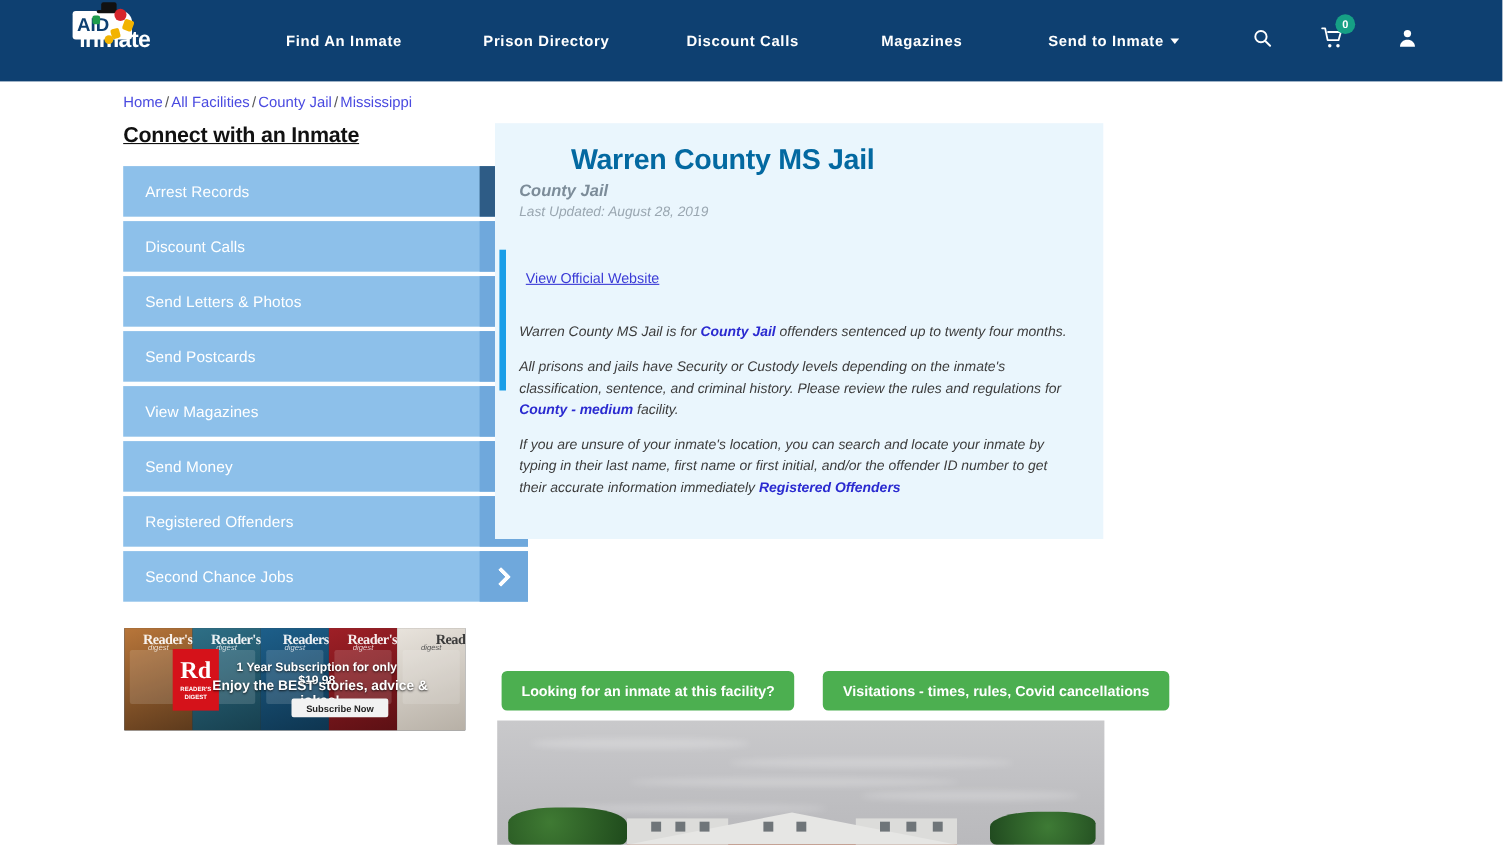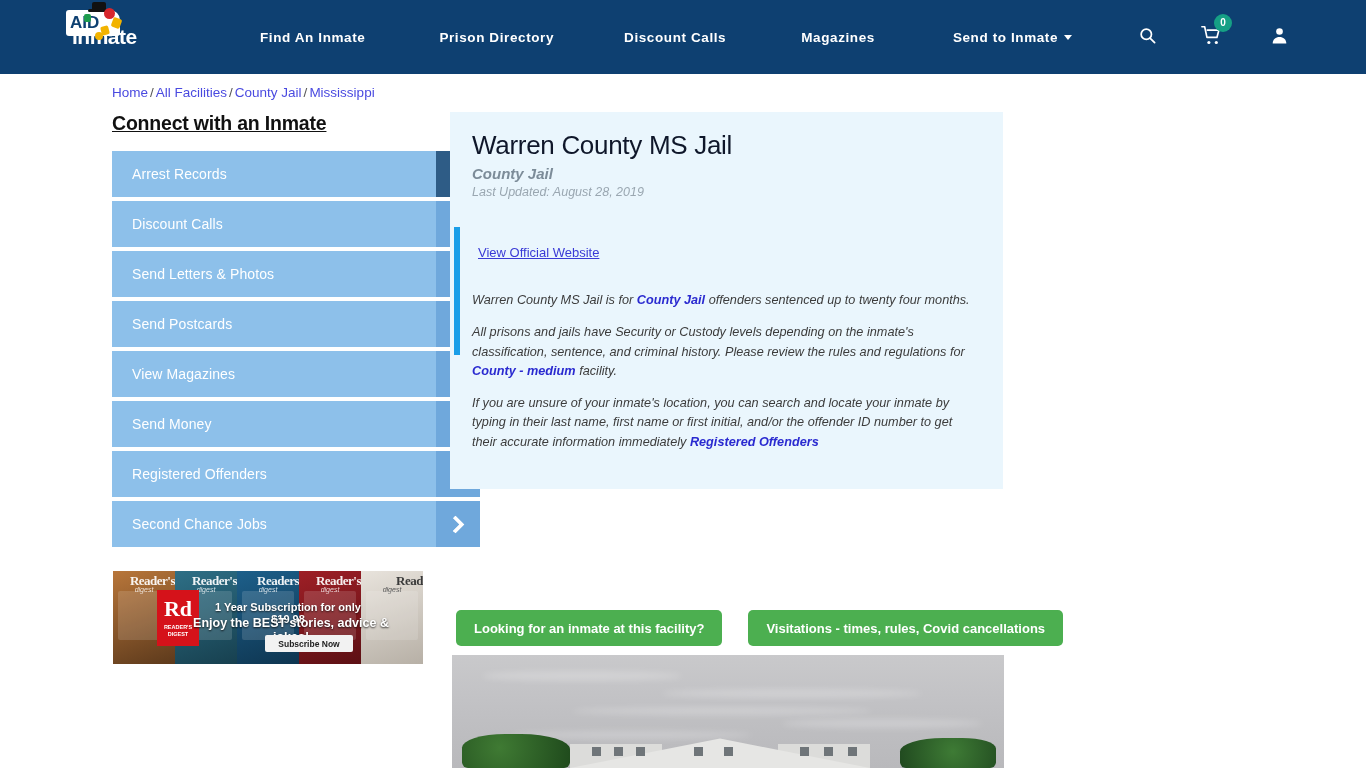--- a/index.html
+++ b/index.html
@@ -175,22 +175,22 @@
     display:flex; align-items:center; justify-content:center; border-radius:2px;
     cursor:pointer;
   }
 
   
   .card {
     position: absolute; left: 450px; top: 112px;
     width: 553px; background: #eaf6fd; padding-bottom: 18px;
   }
   .card-title {
-    font-size: 26px; font-weight: normal; color: #0f172a;
-    padding: 18px 0 0 22px; letter-spacing: -0.3px;
+    font-size: 26px; font-weight: bold; color: #0369a1;
+    padding: 18px 0 0 22px; letter-spacing: -0.3px; margin-left: 47px;
   }
   .card-sub {
     font-size: 15px; font-weight: bold; font-style: italic; color: #7c8c99;
     padding: 4px 0 0 22px;
   }
   .card-updated {
     font-size: 12.5px; font-style: italic; color: #9aa7b1;
     padding: 3px 0 0 22px;
   }
 

